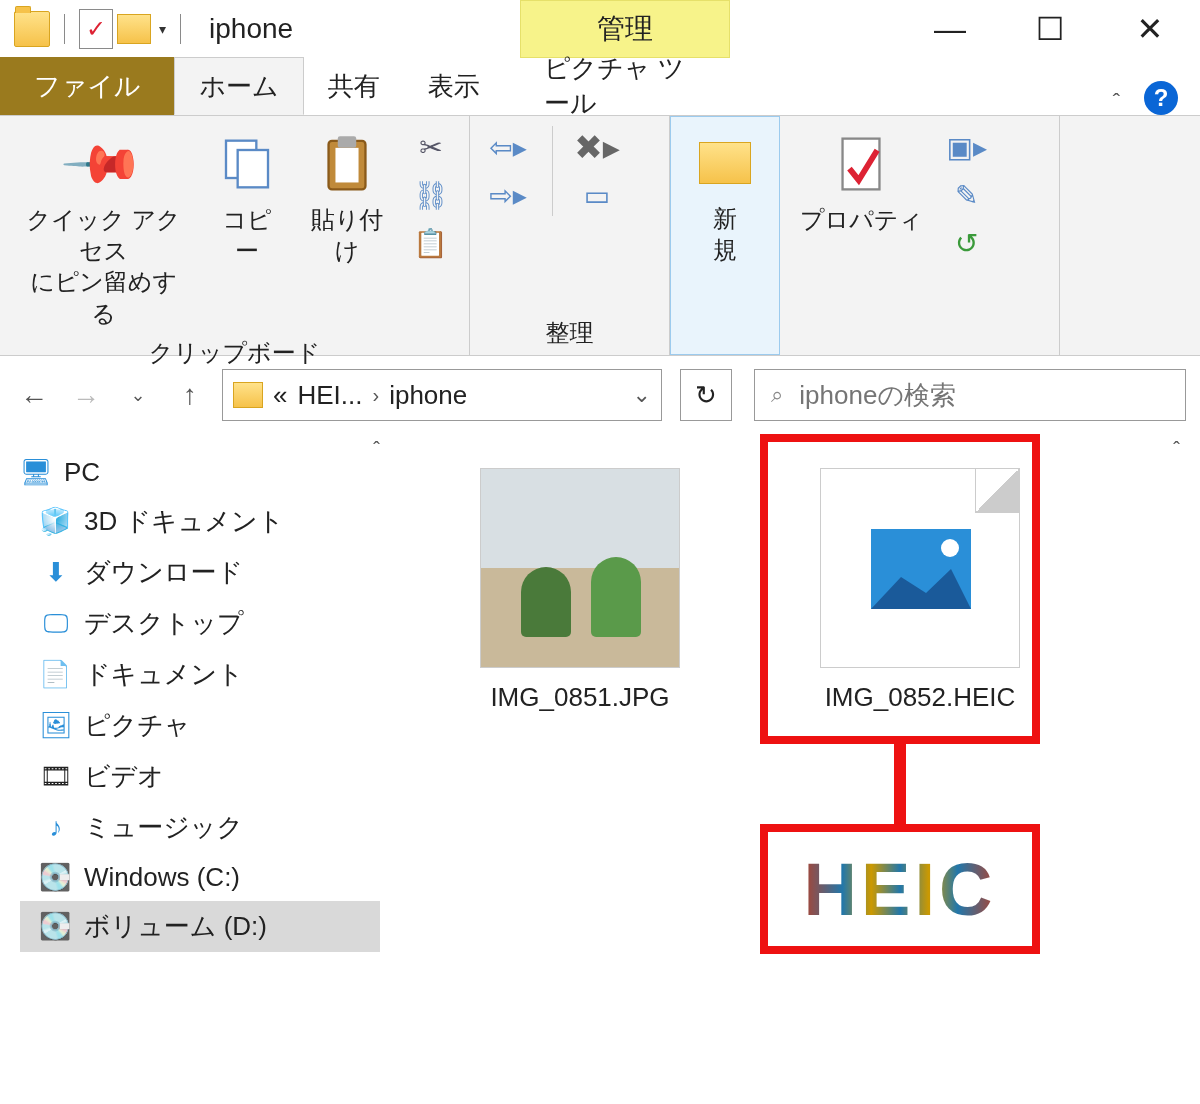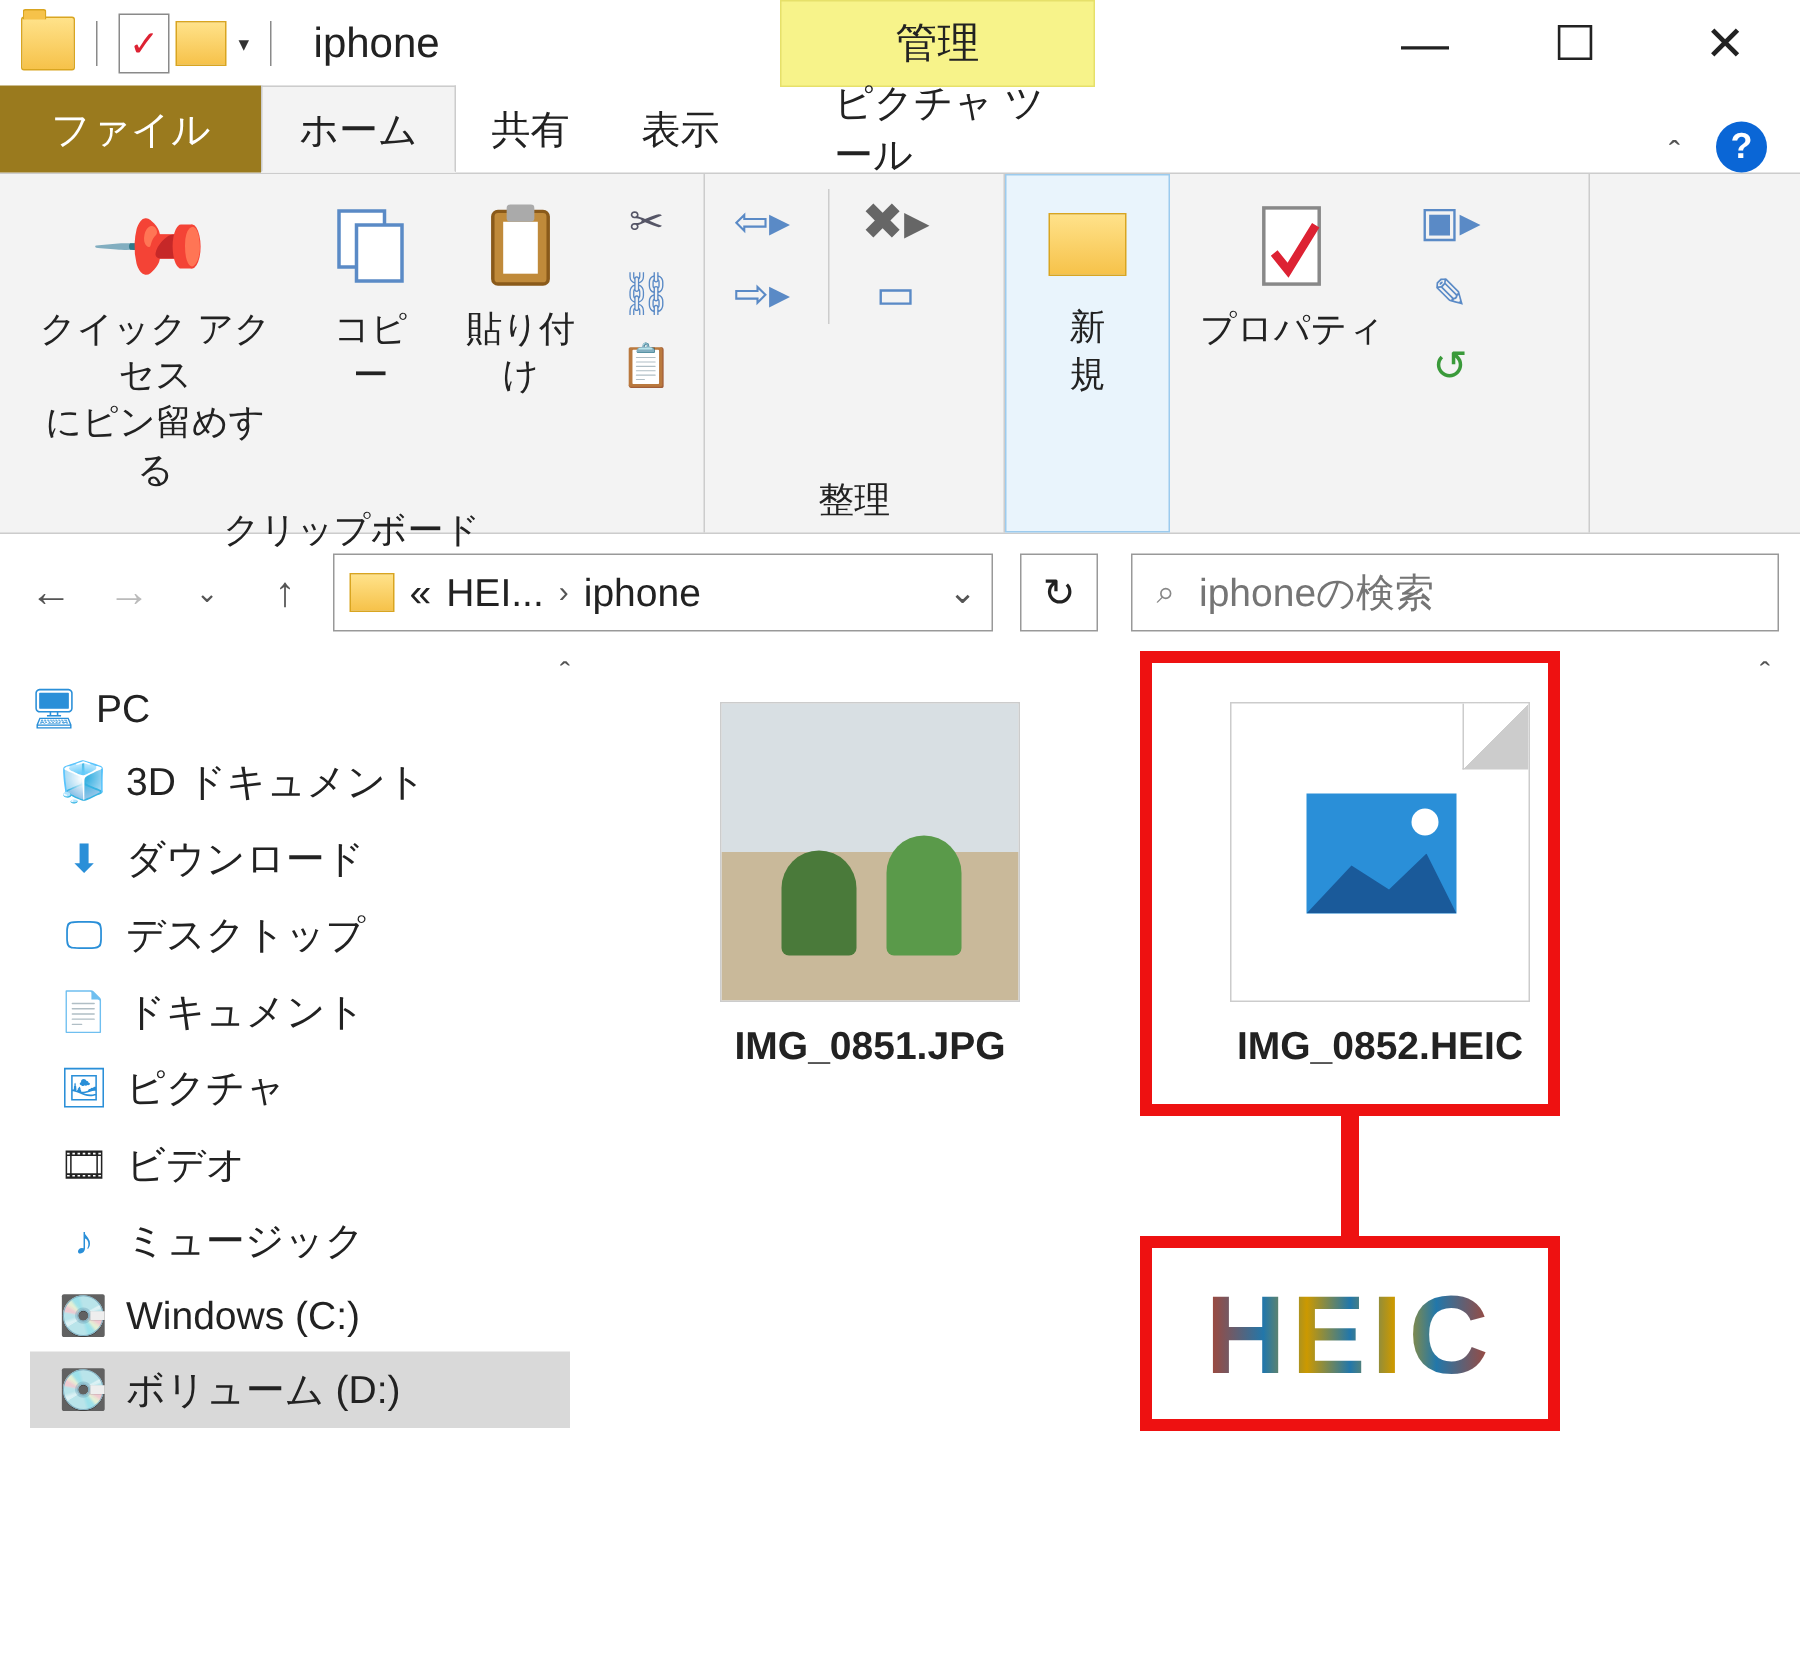--- a/index.html
+++ b/index.html
@@ -18,21 +18,21 @@
 .titlebar .title { margin-left:18px; font-size:28px; }
 .titlebar .ctx { position:absolute; left:520px; top:0; height:58px; width:210px; background:#f7f38a; display:flex; align-items:center; justify-content:center; font-size:28px; border:1px solid #e6e06a;}
 .titlebar .winbtns { margin-left:auto; display:flex; }
 .titlebar .winbtn { width:100px; height:58px; display:flex; align-items:center; justify-content:center; font-size:32px; }
 
 
 .tabs { height:58px; display:flex; align-items:flex-end; border-bottom:1px solid #ccc; padding-left:0; position:relative;}
 .tab { padding:12px 24px; font-size:26px; height:58px; display:flex; align-items:center; }
 .tab.file { background:#9a7a1e; color:#fff; padding:12px 34px; }
 .tab.active { background:#f3f3f3; border:1px solid #ccc; border-bottom:1px solid #f3f3f3; }
-.tab.contextual { position:absolute; left:532px; width:210px; justify-content:center; }
+.tab.contextual { position:absolute; left:520px; width:210px; justify-content:center; }
 .ribbon-collapse { position:absolute; right:80px; font-size:22px; color:#555;}
 .help-icon { position:absolute; right:22px; width:34px; height:34px; border-radius:50%; background:#0a66d6; color:#fff; display:flex; align-items:center; justify-content:center; font-size:24px; font-weight:bold;}
 
 
 .ribbon { height:240px; background:#f3f3f3; border-bottom:1px solid #ccc; display:flex; }
 .group { border-right:1px solid #ccc; padding:10px 14px 6px; display:flex; flex-direction:column; justify-content:space-between; }
 .group .row { display:flex; gap:14px; align-items:flex-start; }
 .group .label { text-align:center; font-size:24px; padding-top:4px; }
 .bigbtn { display:flex; flex-direction:column; align-items:center; gap:6px; padding:4px 6px; }
 .bigbtn .icn { width:68px; height:68px; display:flex; align-items:center; justify-content:center; }
@@ -62,21 +62,21 @@
 .body { display:flex; height:calc(1104px - 58px - 58px - 240px - 72px); }
 .navpane { width:390px; padding:20px 10px 10px 20px; position:relative; }
 .navpane .scrollhint { position:absolute; right:10px; top:10px; font-size:20px; color:#555;}
 .tree-item { display:flex; align-items:center; gap:12px; padding:8px 4px 8px 20px; font-size:26px; }
 .tree-item.top { padding-left:0; font-weight:500;}
 .tree-item.sel { background:#d9d9d9; }
 .ticon { width:32px; height:32px; display:flex; align-items:center; justify-content:center; }
 
 .content { flex:1; position:relative; padding:40px 30px; }
 .content .scrollhint { position:absolute; right:20px; top:10px; font-size:20px; color:#555;}
-.items { display:flex; gap:100px; align-items:flex-start; padding-left:40px;font-weight:bold;}
+.items { display:flex; gap:100px; align-items:flex-start; padding-left:40px;}
 .fileitem { display:flex; flex-direction:column; align-items:center; gap:14px; width:240px;}
 .thumb { width:200px; height:200px; border:1px solid #ccc; background:#eee; position:relative; overflow:hidden;}
 .thumb.photo { background:linear-gradient(#d8dfe3 50%, #c9b99a 50%); }
 .thumb.photo::before{ content:""; position:absolute; left:40px; bottom:30px; width:50px; height:70px; background:#4a7a3a; border-radius:30px 30px 6px 6px;}
 .thumb.photo::after{ content:""; position:absolute; left:110px; bottom:30px; width:50px; height:80px; background:#5a9a4a; border-radius:30px 30px 6px 6px;}
 .thumb.generic { background:#fff; }
 .thumb.generic .fold { position:absolute; right:0; top:0; width:44px; height:44px; background:linear-gradient(135deg,#fff 50%, #ccc 50%); border-left:1px solid #ccc; border-bottom:1px solid #ccc;}
 .thumb.generic .pic { position:absolute; left:50px; top:60px; width:100px; height:80px; background:#2a8fd8;}
 .thumb.generic .pic::before{content:""; position:absolute; right:12px; top:10px; width:18px; height:18px; border-radius:50%; background:#fff;}
 .thumb.generic .pic::after{content:""; position:absolute; left:0; bottom:0; width:100px; height:40px; background:#1a5a9a; clip-path:polygon(0 100%,30% 20%,55% 60%,80% 0,100% 100%);}

